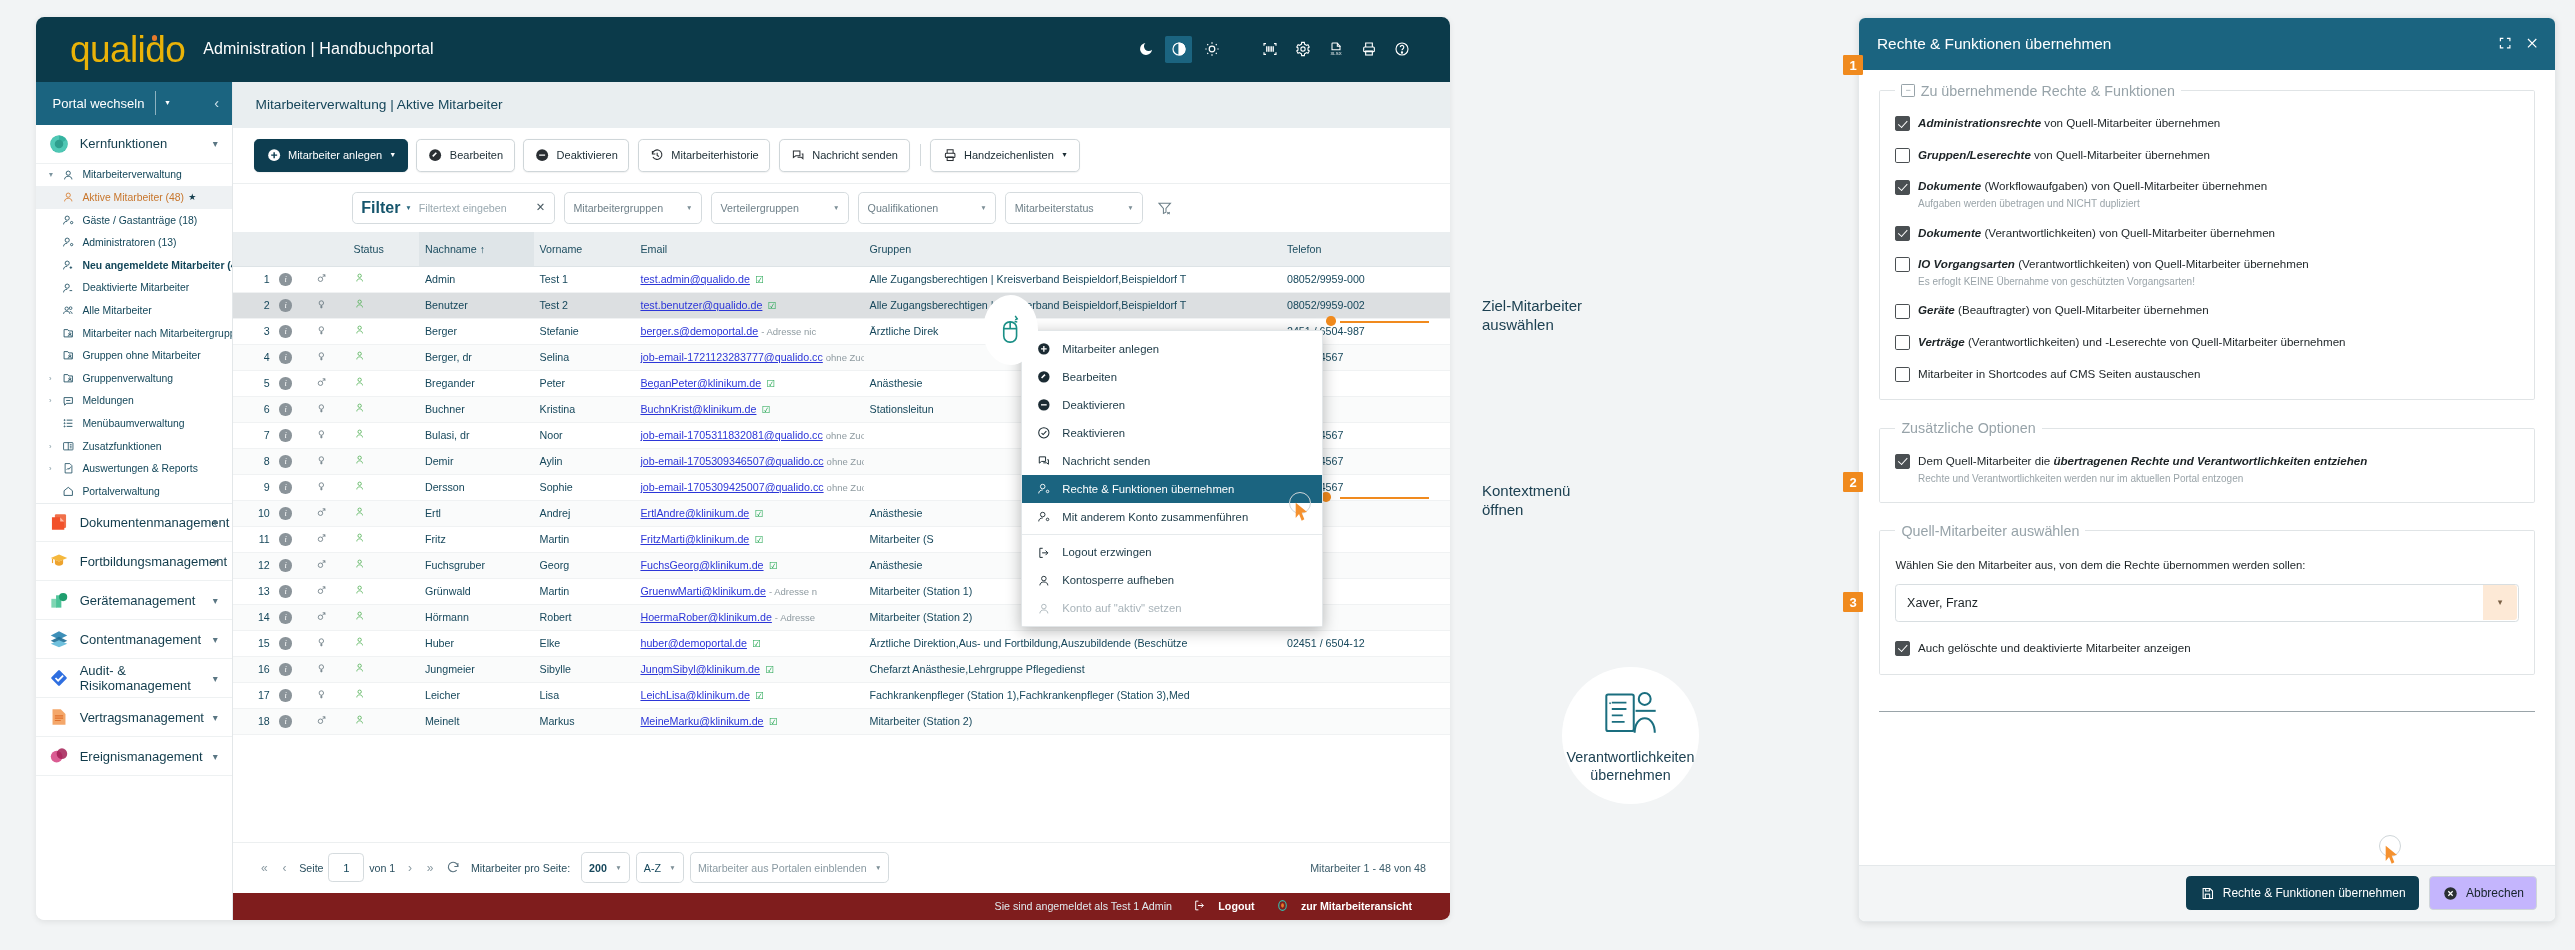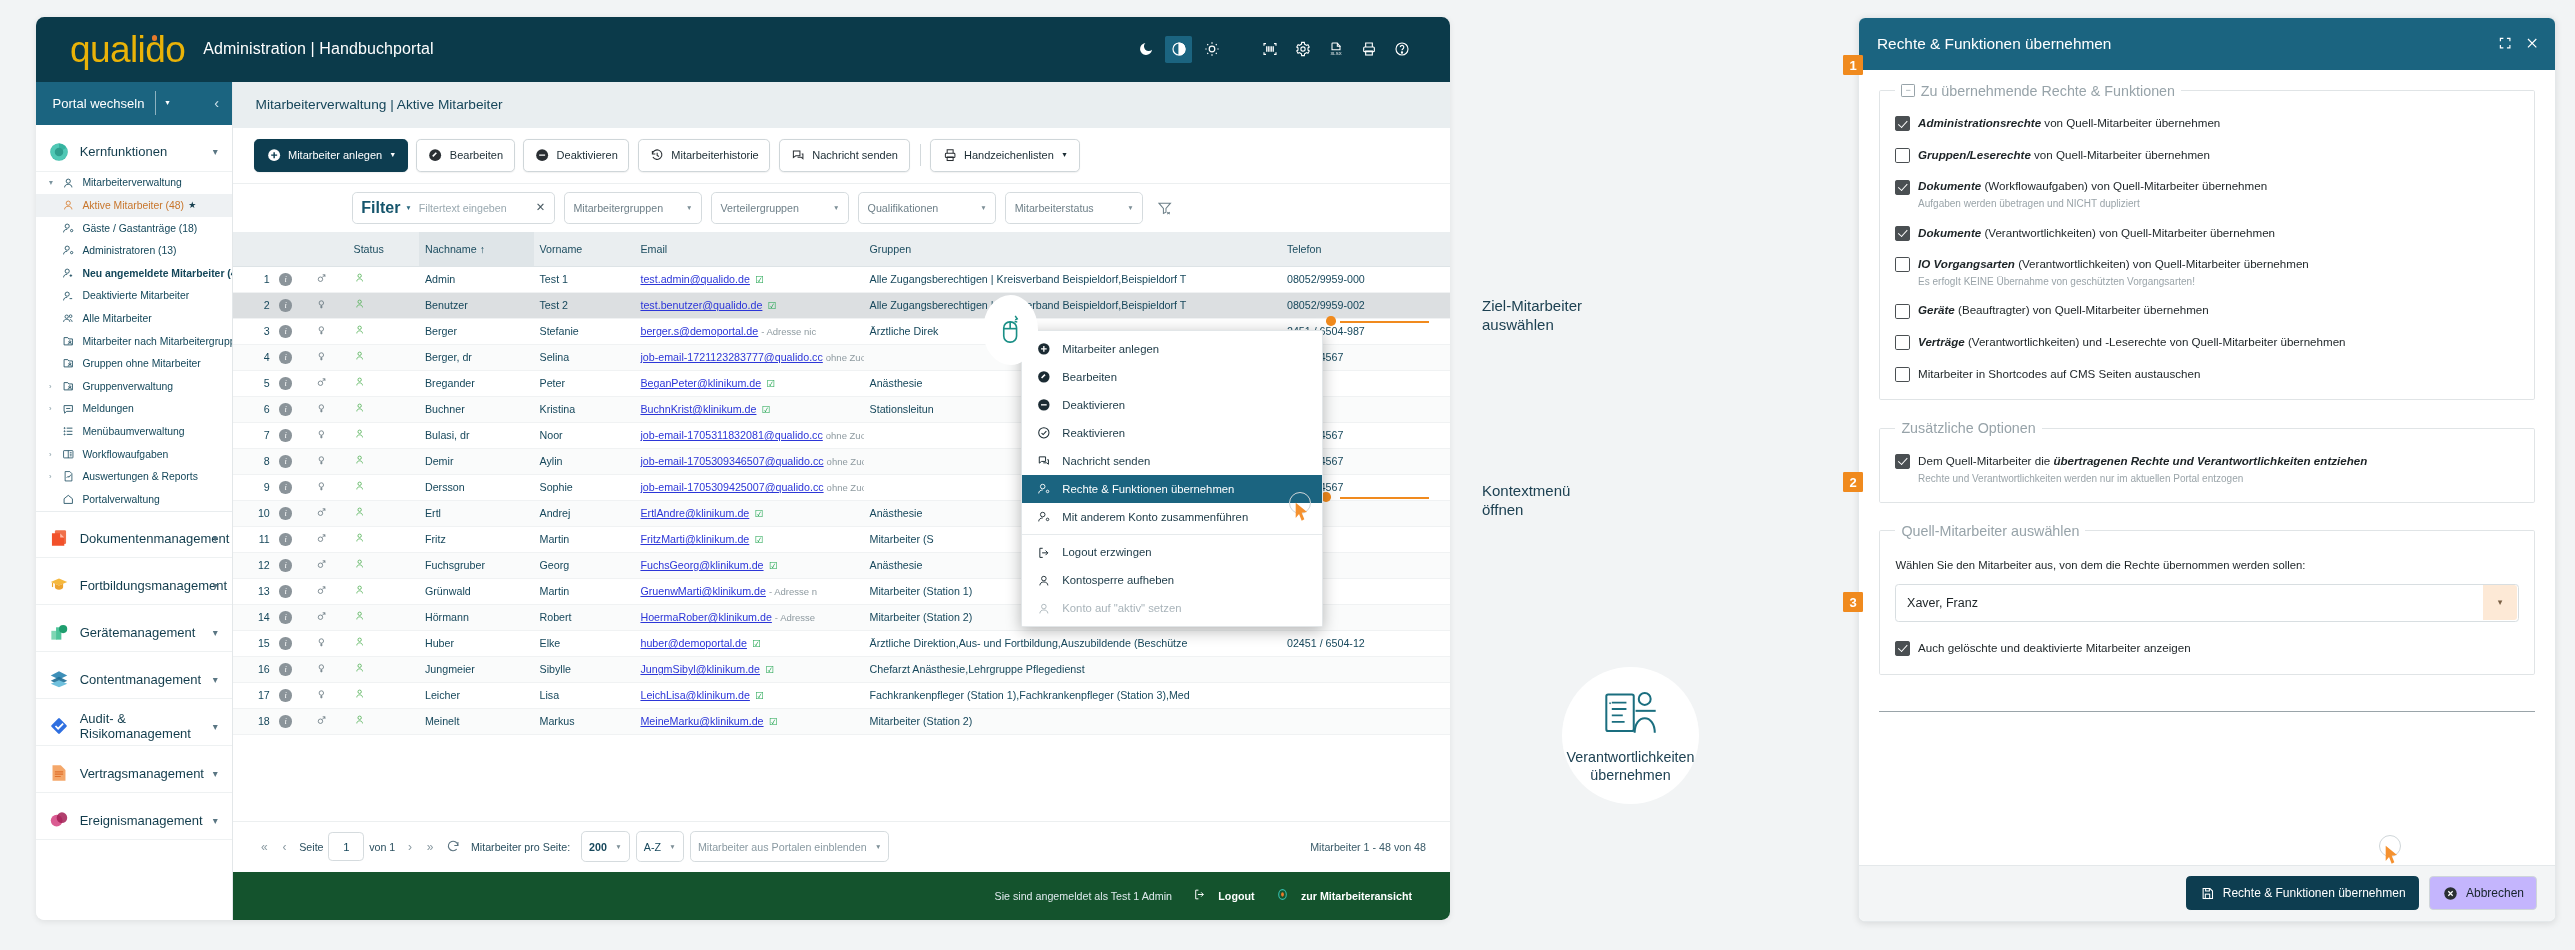--- a/index.html
+++ b/index.html
@@ -38,21 +38,21 @@
   .portal-switch{
     height:43px;background:#1b6480;display:flex;align-items:center;
     color:#fff;font-size:13px;padding:0 0 0 16.6px;position:relative;flex:0 0 auto;
   }
   .portal-switch .divider{width:0.6px;height:24px;background:rgba(255,255,255,.5);margin:0 8.3px 0 10.7px;}
   .portal-switch .caret{font-size:7.1px;}
   .portal-switch .collapse{position:absolute;right:13px;font-size:14.3px;color:#cfe2ea;cursor:pointer;}
   .nav-scroll{flex:1 1 auto;overflow:hidden;}
   .nav-group-head{
     display:flex;align-items:center;height:38px;padding:0 13px 0 13px;
-    border-bottom:0.6px solid #eef1f2;cursor:pointer;position:relative;margin-top:8px;
+    border-bottom:0.6px solid #eef1f2;cursor:pointer;position:relative;
   }
   .nav-group-head .gicon{width:20px;height:20px;flex:0 0 20px;margin-right:10.7px;}
   .nav-group-head .glabel{font-size:13px;color:#123c4c;}
   .nav-group-head .chev{position:absolute;right:14.3px;color:#5a7683;font-size:10px;}
   .nav-sub{padding:0;}
   .nav-row{
     display:flex;align-items:center;height:22.6px;font-size:10.4px;color:#14475a;
     padding-left:13px;cursor:pointer;white-space:nowrap;
   }
   .nav-row.sel{background:#eef1f3;}
@@ -130,21 +130,21 @@
   .pg-text{font-size:10.7px;color:#2a4f5f;margin:0 4.8px;}
   .pg-input{width:34px;height:27px;border:0.6px solid #d5dbde;border-radius:4.2px;text-align:center;font-size:11.3px;color:#17485c;
     display:flex;align-items:center;justify-content:center;background:#fff;}
   .pg-refresh{width:26px;display:flex;justify-content:center;color:#5c7480;}
   .psel{height:28.5px;border:0.6px solid #d5dbde;border-radius:4.8px;display:flex;align-items:center;padding:0 7.1px;
     font-size:10.7px;color:#17485c;background:#fff;margin-left:6px;gap:8.3px;}
   .psel .pc{font-size:6.5px;color:#7d8f97;}
   .psel.ph{color:#8a9aa2;}
   .pg-count{position:absolute;right:24px;font-size:10.7px;color:#3a5b69;}
   
-  .app-footer{height:48px;background:#14532d;display:flex;align-items:center;justify-content:flex-end;
+  .app-footer{height:27px;background:#7f1d1d;display:flex;align-items:center;justify-content:flex-end;
     padding-right:38px;gap:21.4px;flex:0 0 auto;}
   .app-footer .txt{color:#dfe9ed;font-size:10.7px;}
   .app-footer .lnk{color:#fff;font-size:10.7px;font-weight:bold;display:flex;align-items:center;gap:12px;cursor:pointer;}
   .app-footer .lnk svg{width:13px;height:13px;}
   
   #ctxmenu{
     position:absolute;left:1021px;top:330px;width:300px;background:#fff;
     box-shadow:0 3.6px 15.4px rgba(0,0,0,.28);border:0.6px solid #e2e6e8;border-radius:1.2px;z-index:40;
     padding:3.6px 0;
   }
@@ -445,21 +445,21 @@
 
           <div class="nav-row">
             <span class="twisty">›</span>
             <span class="ricon">
               <svg viewBox="0 0 24 24" fill="none" stroke="#17485c" stroke-width="1.5">
                   <rect x="3" y="5" width="18" height="14" rx="1"></rect>
                   <path d="M12 5v14"></path>
                   <path d="M15 9h3.5M15 12h3.5M15 15h3.5"></path>
                 </svg>
             </span>
-            <span class="rlabel">Workflowaufgaben</span>
+            <span class="rlabel">Zusatzfunktionen</span>
           </div>
 
           <div class="nav-row">
             <span class="twisty">›</span>
             <span class="ricon">
               <svg viewBox="0 0 24 24" fill="none" stroke="#17485c" stroke-width="1.5">
                   <path d="M6 3h9l4 4v14H6z"></path>
                   <path d="M9 15l2.5-3 2 2L17 9"></path>
                 </svg>
             </span>

